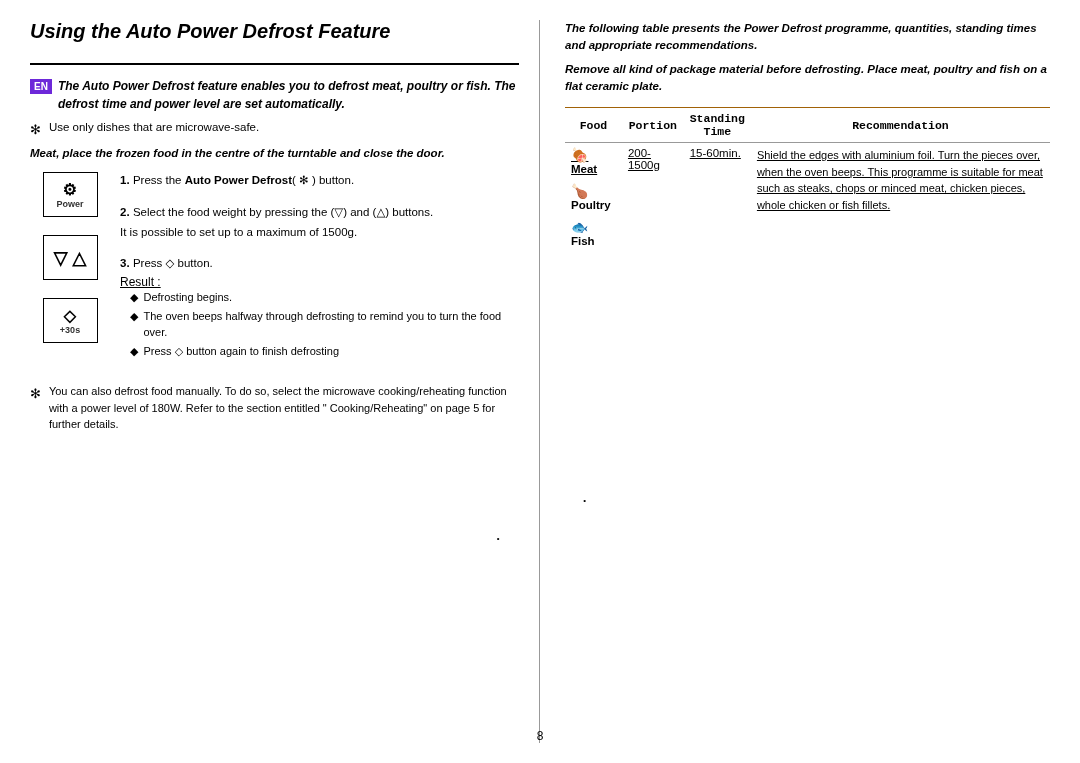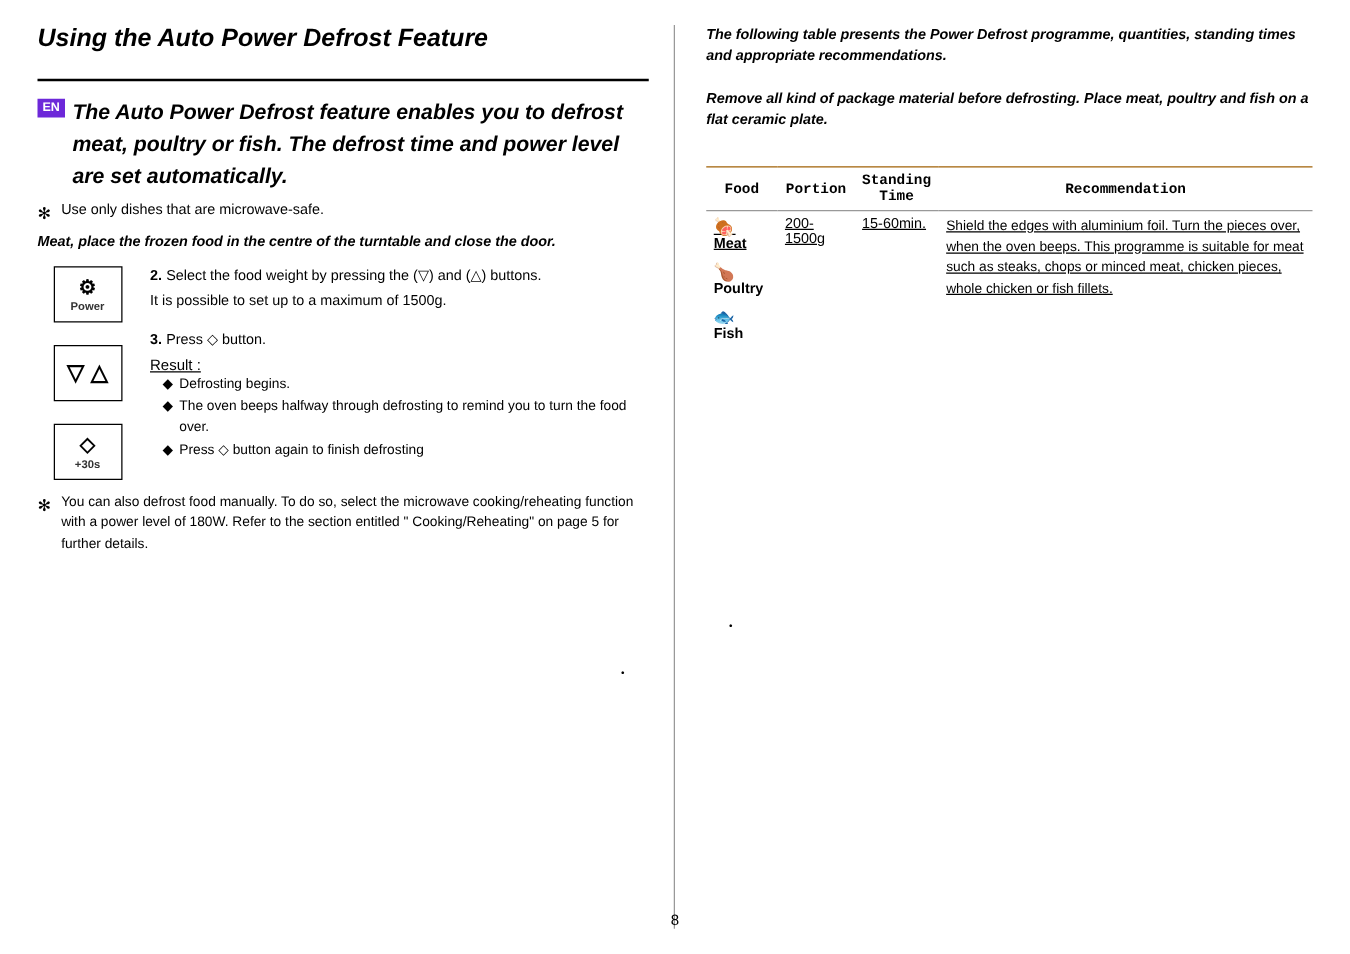--- a/index.html
+++ b/index.html
@@ -42,21 +42,21 @@
       font-size: 10px;
       font-weight: bold;
       padding: 2px 4px;
       margin-right: 6px;
       vertical-align: top;
       margin-top: 2px;
     }
     .intro-bold {
       font-style: italic;
       font-weight: bold;
-      font-size: 17px;
+      font-size: 12px;
       line-height: 1.5;
       display: inline;
     }
     .note-row {
       display: flex;
       align-items: flex-start;
       margin: 8px 0;
       font-size: 11.5px;
     }
     .note-icon {
@@ -136,28 +136,28 @@
       margin-top: 10px;
       font-size: 11px;
       line-height: 1.5;
     }
     
     .right-intro {
       font-style: italic;
       font-weight: bold;
       font-size: 11.5px;
       line-height: 1.5;
-      margin-bottom: 16px;
+      margin-bottom: 6px;
     }
     .right-warning {
       font-style: italic;
       font-weight: bold;
       font-size: 11.5px;
       line-height: 1.5;
-      margin-bottom: 28px;
+      margin-bottom: 12px;
     }
     .defrost-table {
       width: 100%;
       border-collapse: collapse;
       font-size: 11.5px;
     }
     .defrost-table th {
       border-top: 1px solid #a16207;
       border-bottom: 1px solid #999;
       text-align: center;
@@ -228,20 +228,24 @@
         </div>
 
         <div class="device-icon">
           <span style="font-size:16px;">◇</span>
           <span class="power-icon-text">+30s</span>
         </div>
       </div>
 
       <div class="steps-col">
 
+        <div class="step">
+          <span class="step-num">1.</span>
+          <span class="step-text"> Press the <b>Auto Power Defrost</b>( ✻ ) button.</span>
+        </div>
 
         <div class="step">
           <span class="step-num">2.</span>
           <span class="step-text"> Select the food weight by pressing the (▽) and (△) buttons.</span>
           <div class="step-text" style="margin-top:3px;">It is possible to set up to a maximum of 1500g.</div>
         </div>
 
         <div class="step">
           <span class="step-num">3.</span>
           <span class="step-text"> Press ◇ button.</span>

